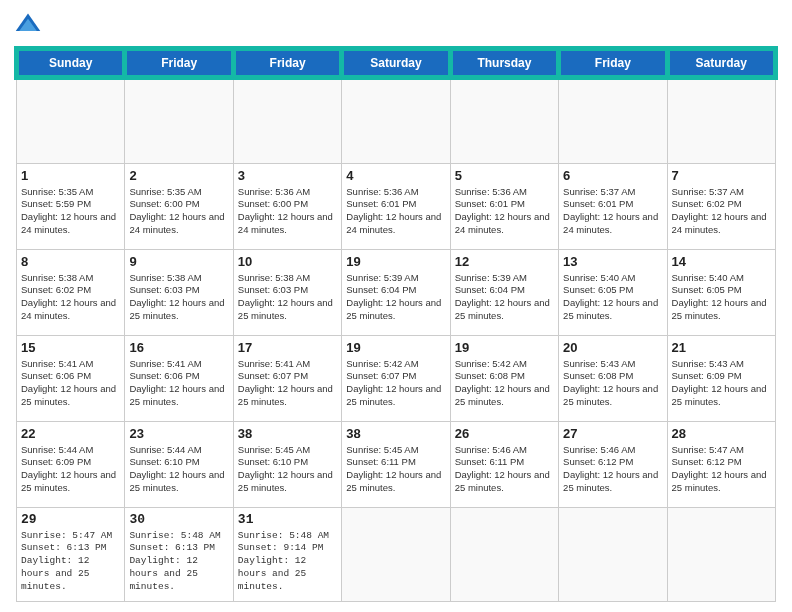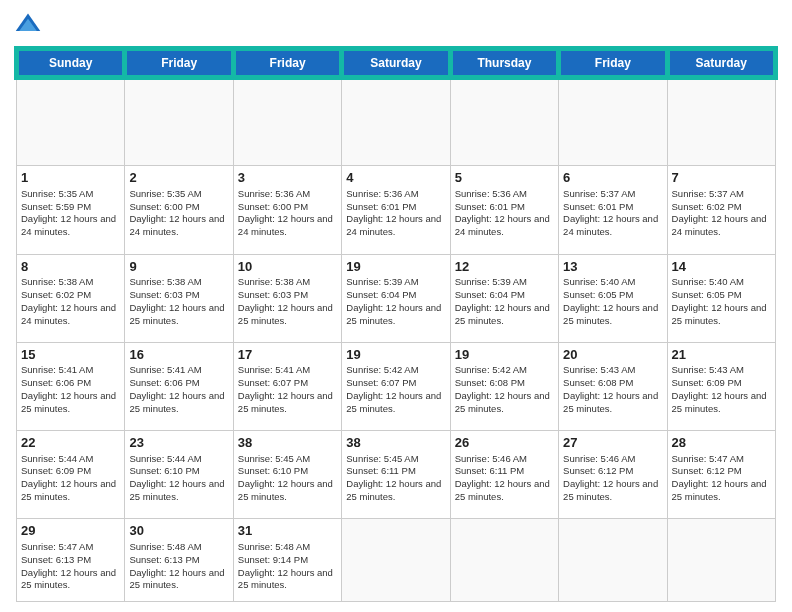--- a/index.html
+++ b/index.html
@@ -79,20 +79,21 @@
     .calendar td {
       border: 1px solid #ccc;
       vertical-align: top;
       padding: 3px 4px;
       font-size: 9.5px;
       color: #333;
       height: 82px;
     }
     .calendar tr:last-child td {
       height: 68px;
+      font-family: Liberation Mono, monospace;
     }
     .day-num {
       font-size: 13px;
       font-weight: bold;
       color: #222;
       display: block;
       margin-bottom: 1px;
     }
     .empty {
       background: #f9f9f9;

